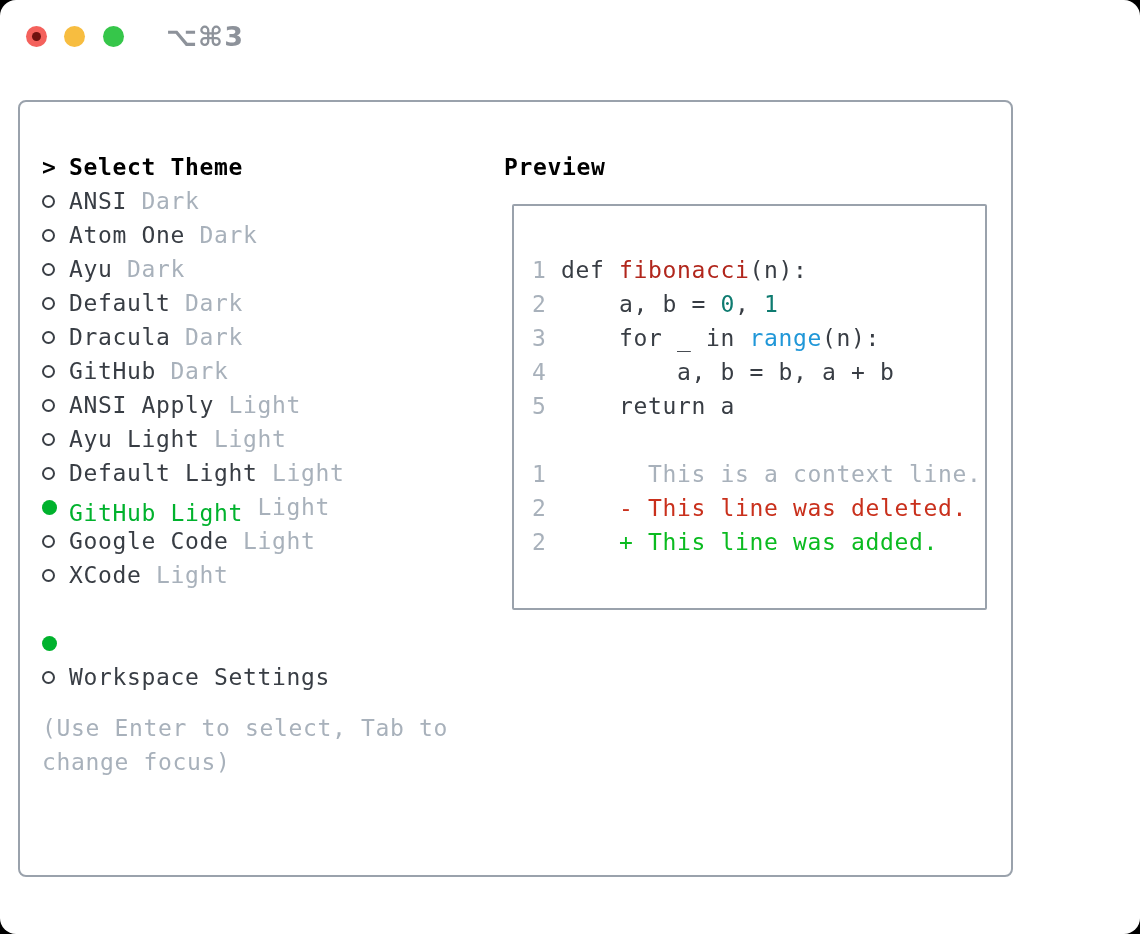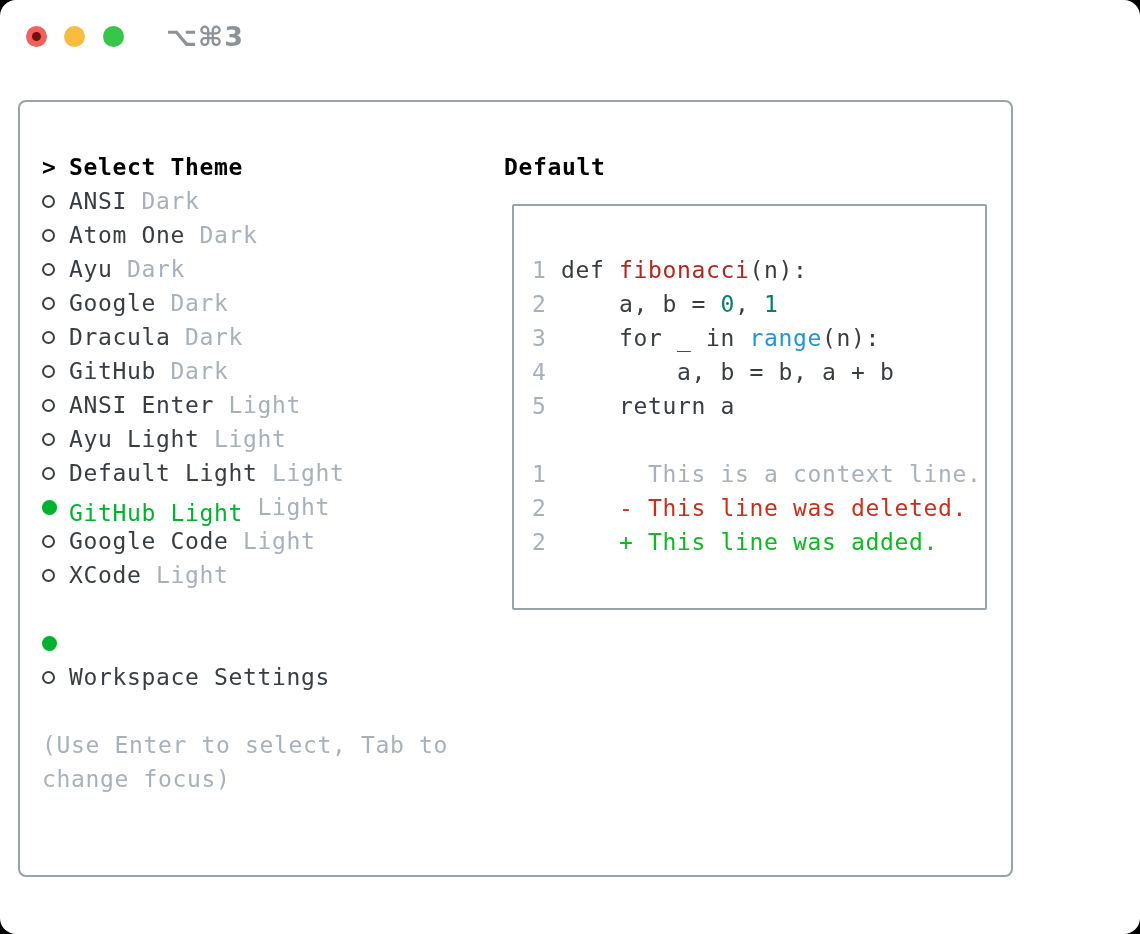--- a/index.html
+++ b/index.html
@@ -32,21 +32,21 @@
   .marker{width:27px;flex:none;display:flex;align-items:center;}
   .prompt{font-weight:bold;color:#000;}
   .heading{font-weight:bold;color:#000;}
   .heading2{color:#000;}
   .radio{width:13px;height:13px;border:2px solid #3a3f46;border-radius:50%;box-sizing:border-box;background:transparent;}
   .radio.selected{width:15px;height:15px;border:none;background:var(--accent-green);}
   .name{color:var(--code-text);}
   .name.selected{color:var(--accent-green);margin-top:12px;}
   .variant{color:var(--secondary-gray);}
   .hint{
-    margin-top:34px;width:430px;color:var(--secondary-gray);
+    margin-top:17px;width:430px;color:var(--secondary-gray);
     font-size:23px;letter-spacing:0.65px;line-height:34px;white-space:normal;
   }
   
   .preview-heading{position:absolute;left:484px;top:48px;height:34px;display:flex;align-items:center;font-size:23px;letter-spacing:0.65px;}
   .preview-box{
     position:absolute;left:492px;top:102px;width:475px;height:406px;
     border:2px solid #9aa2ac;box-sizing:border-box;border-radius:2px;
     padding:47px 0 0 18px;overflow:hidden;
   }
   .pline{height:34px;display:flex;align-items:center;white-space:pre;font-size:23px;letter-spacing:0.65px;}
@@ -78,43 +78,43 @@
     <div class="left-col">
       <div class="row">
         <span class="marker prompt">&gt;</span>
         <span class="heading">Select Theme</span>
       </div>
 
       <div id="theme-list">
           <div class="row"><span class="marker"><span class="radio"></span></span><span class="name">ANSI</span><span> </span><span class="variant">Dark</span></div>
           <div class="row"><span class="marker"><span class="radio"></span></span><span class="name">Atom One</span><span> </span><span class="variant">Dark</span></div>
           <div class="row"><span class="marker"><span class="radio"></span></span><span class="name">Ayu</span><span> </span><span class="variant">Dark</span></div>
-          <div class="row"><span class="marker"><span class="radio"></span></span><span class="name">Google</span><span> </span><span class="variant">Dark</span></div>
+          <div class="row"><span class="marker"><span class="radio"></span></span><span class="name">Default</span><span> </span><span class="variant">Dark</span></div>
           <div class="row"><span class="marker"><span class="radio"></span></span><span class="name">Dracula</span><span> </span><span class="variant">Dark</span></div>
           <div class="row"><span class="marker"><span class="radio"></span></span><span class="name">GitHub</span><span> </span><span class="variant">Dark</span></div>
-          <div class="row"><span class="marker"><span class="radio"></span></span><span class="name">ANSI Enter</span><span> </span><span class="variant">Light</span></div>
+          <div class="row"><span class="marker"><span class="radio"></span></span><span class="name">ANSI Apply</span><span> </span><span class="variant">Light</span></div>
           <div class="row"><span class="marker"><span class="radio"></span></span><span class="name">Ayu Light</span><span> </span><span class="variant">Light</span></div>
           <div class="row"><span class="marker"><span class="radio"></span></span><span class="name">Default Light</span><span> </span><span class="variant">Light</span></div>
           <div class="row"><span class="marker"><span class="radio selected"></span></span><span class="name selected">GitHub Light</span><span> </span><span class="variant">Light</span></div>
           <div class="row"><span class="marker"><span class="radio"></span></span><span class="name">Google Code</span><span> </span><span class="variant">Light</span></div>
           <div class="row"><span class="marker"><span class="radio"></span></span><span class="name">XCode</span><span> </span><span class="variant">Light</span></div>
         </div>
 
       <div class="row spacer"></div>
 
 
       <div id="apply-list">
           <div class="row"><span class="marker"><span class="radio selected"></span></span></div>
           <div class="row"><span class="marker"><span class="radio"></span></span><span class="name">Workspace Settings</span></div>
         </div>
 
       <div class="hint">(Use Enter to select, Tab to change focus)</div>
     </div>
 
-    <div class="preview-heading heading">Default</div>
+    <div class="preview-heading heading">Preview</div>
 
     <div class="preview-box">
       <div id="preview-lines">
           <div class="pline"><span class="ln">1</span><span> </span><span class="c-code">def </span><span class="c-fn">fibonacci</span><span class="c-code">(n):</span></div>
           <div class="pline"><span class="ln">2</span><span> </span><span class="c-code">    a, b = </span><span class="c-num">0</span><span class="c-code">, </span><span class="c-num">1</span></div>
           <div class="pline"><span class="ln">3</span><span> </span><span class="c-code">    for _ in </span><span class="c-builtin">range</span><span class="c-code">(n):</span></div>
           <div class="pline"><span class="ln">4</span><span> </span><span class="c-code">        a, b = b, a + b</span></div>
           <div class="pline"><span class="ln">5</span><span> </span><span class="c-code">    return a</span></div>
           <div class="pline"><span class="ln"></span><span></span></div>
           <div class="pline"><span class="ln">1</span><span> </span><span class="c-ctx">      This is a context line.</span></div>

